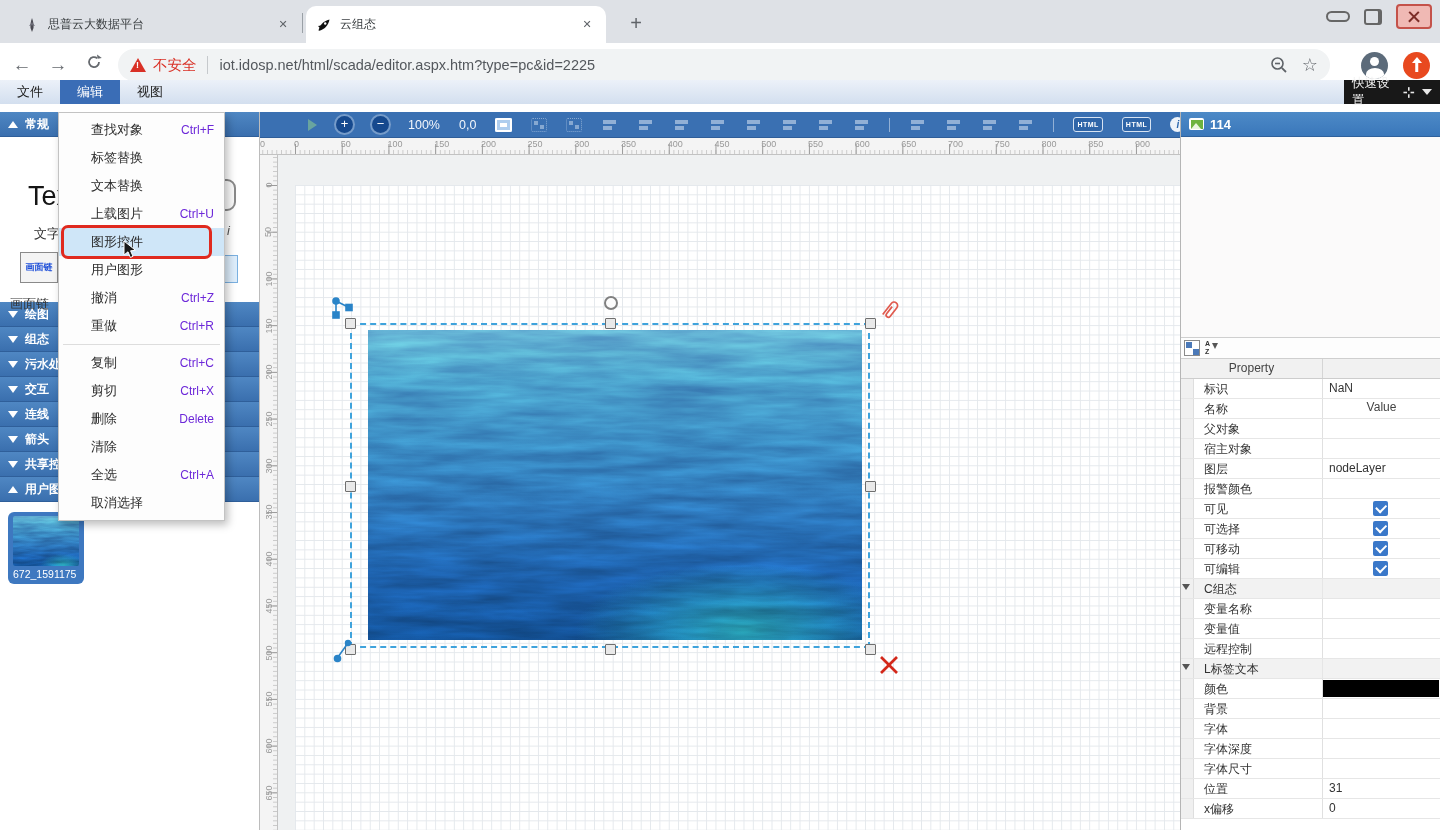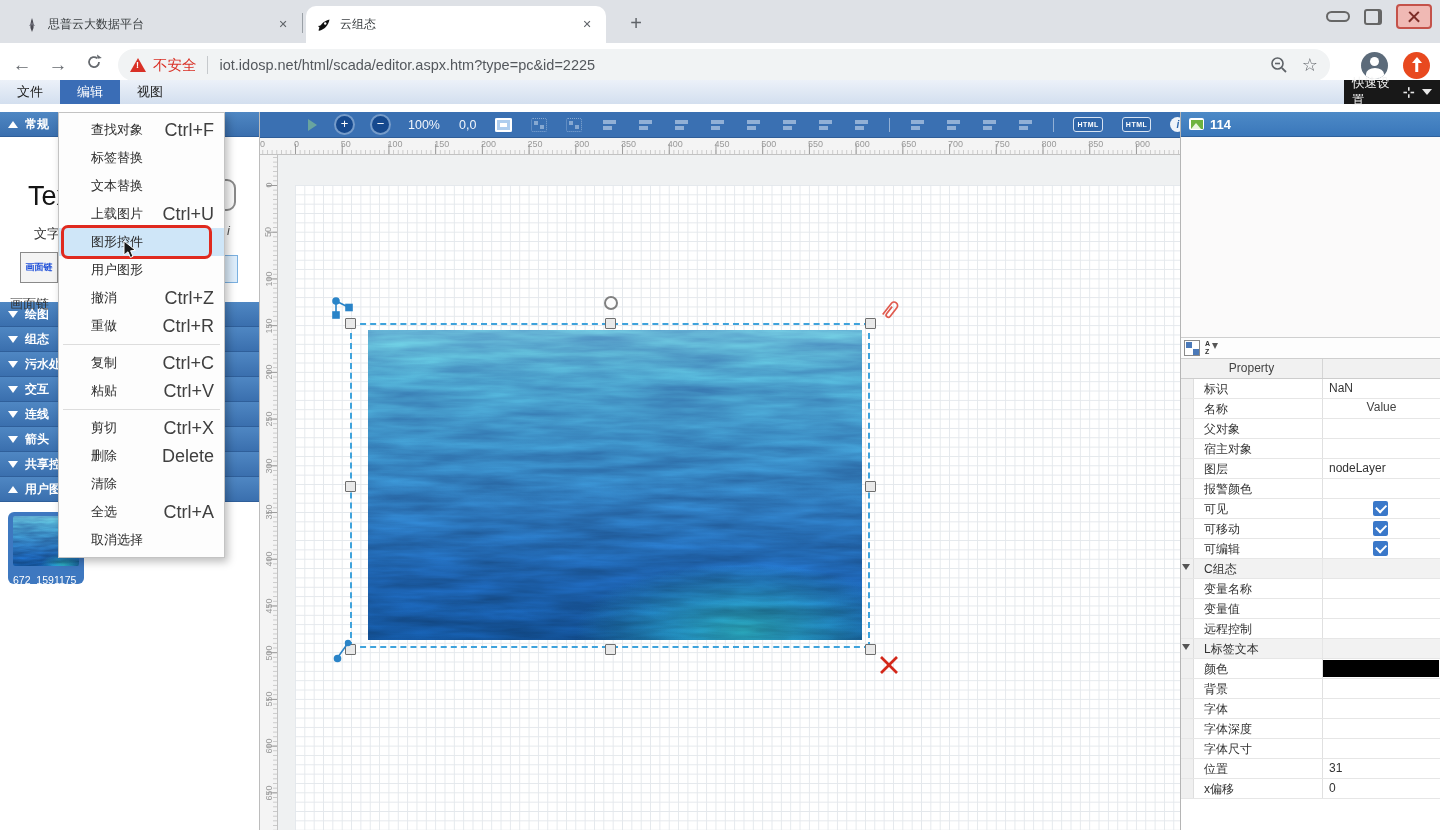--- a/index.html
+++ b/index.html
@@ -73,21 +73,21 @@
   .gen-text-preview { position:absolute; left:28px; top:44px; font-size:27px; color:#151515; }
   .gen-text-label { position:absolute; left:34px; top:88px; font-size:13px; color:#333; }
   .gen-link-btn { position:absolute; left:20px; top:115px; width:38px; height:31px; border:1px solid #8a8a8a; background:#f4f4f4; font-size:9px; color:#1d4ed8; font-weight:bold; display:flex; align-items:center; justify-content:center; overflow:hidden; white-space:nowrap; }
   .gen-link-label { position:absolute; left:10px; top:158px; font-size:13px; color:#333; }
   .frag-roundbox { position:absolute; left:150px; top:42px; width:86px; height:32px; border:2px solid #8a8a8a; border-radius:9px; background:#fafafa; }
   .frag-i { position:absolute; left:227px; top:86px; font-size:13px; color:#555; font-style:italic; }
   .frag-bluebox { position:absolute; left:216px; top:118px; width:22px; height:28px; border:1px solid #7ab0e0; background:#ddedfb; }
   .user-body { position:relative; height:215px; background:#fff; }
   .thumb-tile { position:absolute; left:8px; top:10px; width:76px; height:72px; background:#3e78c0; border-radius:6px; padding:4px 5px 2px 5px; }
   .thumb-water { width:66px; height:50px; border-radius:2px; }
-  .thumb-label { display:block; margin-top:8px; color:#fff; font-size:10.5px; white-space:nowrap; overflow:hidden; }
+  .thumb-label { display:block; margin-top:2px; color:#fff; font-size:10.5px; white-space:nowrap; overflow:hidden; }
 
   
   .canvas-col { position:absolute; left:260px; top:0; width:920px; height:718px; }
   .canvas-toolbar { height:26px; background:#3a70b2; border-bottom:1px solid #2e5d98; display:flex; align-items:center; gap:19px; padding:0 10px; overflow:hidden; }
   .tb-txt { color:#f2f6fb; font-size:12.5px; flex:none; }
   .tb-coords { color:#23507f; font-size:12.5px; flex:none; }
   .tb-sep { width:1px; height:14px; background:rgba(255,255,255,.45); flex:none; }
   .tb-zoom { width:17px; height:17px; border-radius:50%; background:#16498e; color:#fff; text-align:center; line-height:15px; font-size:13px; box-shadow:0 0 0 2px rgba(255,255,255,.3); flex:none; }
   .tb-zoom.plus::before { content:"+"; }
   .tb-zoom.minus::before { content:"−"; }
@@ -138,21 +138,21 @@
   .sel-x { position:absolute; left:527px; top:330px; width:20px; height:20px; }
   .sel-clip { position:absolute; left:527px; top:-27px; width:22px; height:25px; }
   .sel-anchor { position:absolute; left:-21px; top:-29px; width:26px; height:28px; }
   .sel-tail { position:absolute; left:-19px; top:314px; width:20px; height:26px; }
 
   
   .edit-menu { position:absolute; left:58px; top:0; width:167px; background:#fdfdfd; border:1px solid #c3c3c3; box-shadow:3px 4px 8px rgba(0,0,0,.25); padding:3px 0; z-index:50; }
   .menu-item { height:28px; display:flex; align-items:center; padding:0 10px 0 32px; font-size:13px; color:#2b2b2b; }
   .menu-item--hl { background:#cfe6f8; }
   .mi-label { flex:1; white-space:nowrap; }
-  .mi-short { color:#404040; font-size:18px; }
+  .mi-short { color:#6d28d9; font-size:12px; }
   .menu-sep { height:9px; position:relative; }
   .menu-sep::after { content:""; position:absolute; left:4px; right:4px; top:4px; height:1px; background:#ddd; }
   .menu-redbox { position:absolute; left:2px; right:12px; top:112px; height:34px; border:3px solid #e02a1f; border-radius:7px; pointer-events:none; }
   .menu-cursor { position:absolute; left:63px; top:127px; width:16px; height:19px; }
 
   
   .rightpanel { position:absolute; left:1180px; top:0; width:260px; height:718px; background:#fbfafa; border-left:1px solid #b5b5b5; overflow:hidden; }
   .rp-header { height:25px; background:linear-gradient(#4d8ac7,#3a77ba); display:flex; align-items:center; gap:6px; padding:0 8px; border-bottom:1px solid #2f619c; }
   .rp-title { color:#fff; font-size:13px; font-weight:bold; }
   .img-ic { width:15px; height:12px; background:#fff; border-radius:2px; position:relative; overflow:hidden; }
@@ -410,27 +410,20 @@
             </div>
 
             <div>
               <div class="menu-item">
                 <span class="mi-label">复制</span>
                 <span class="mi-short">Ctrl+C</span>
               </div>
 
             </div>
 
-            <div>
-              <div class="menu-item">
-                <span class="mi-label">粘贴</span>
-                <span class="mi-short">Ctrl+V</span>
-              </div>
-              <div class="menu-sep"></div>
-            </div>
 
             <div>
               <div class="menu-item">
                 <span class="mi-label">剪切</span>
                 <span class="mi-short">Ctrl+X</span>
               </div>
 
             </div>
 
             <div>
@@ -731,20 +724,31 @@
               
             </div>
             <div class="prop-label">可见</div>
             <div class="prop-value">
               <span></span>
               <span class="prop-check"></span>
               
             </div>
           </div>
 
+          <div class="prop-row">
+            <div class="prop-gutter">
+              
+            </div>
+            <div class="prop-label">可选择</div>
+            <div class="prop-value">
+              <span></span>
+              <span class="prop-check"></span>
+              
+            </div>
+          </div>
 
           <div class="prop-row">
             <div class="prop-gutter">
               
             </div>
             <div class="prop-label">可移动</div>
             <div class="prop-value">
               <span></span>
               <span class="prop-check"></span>
               

